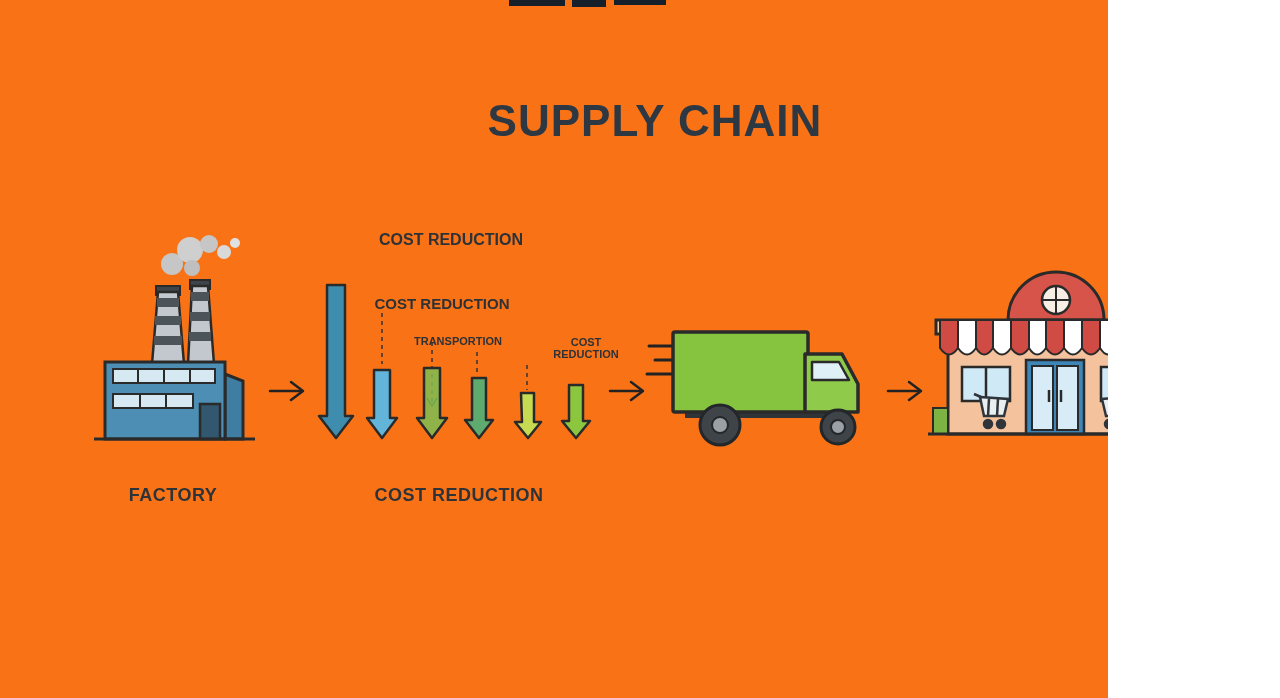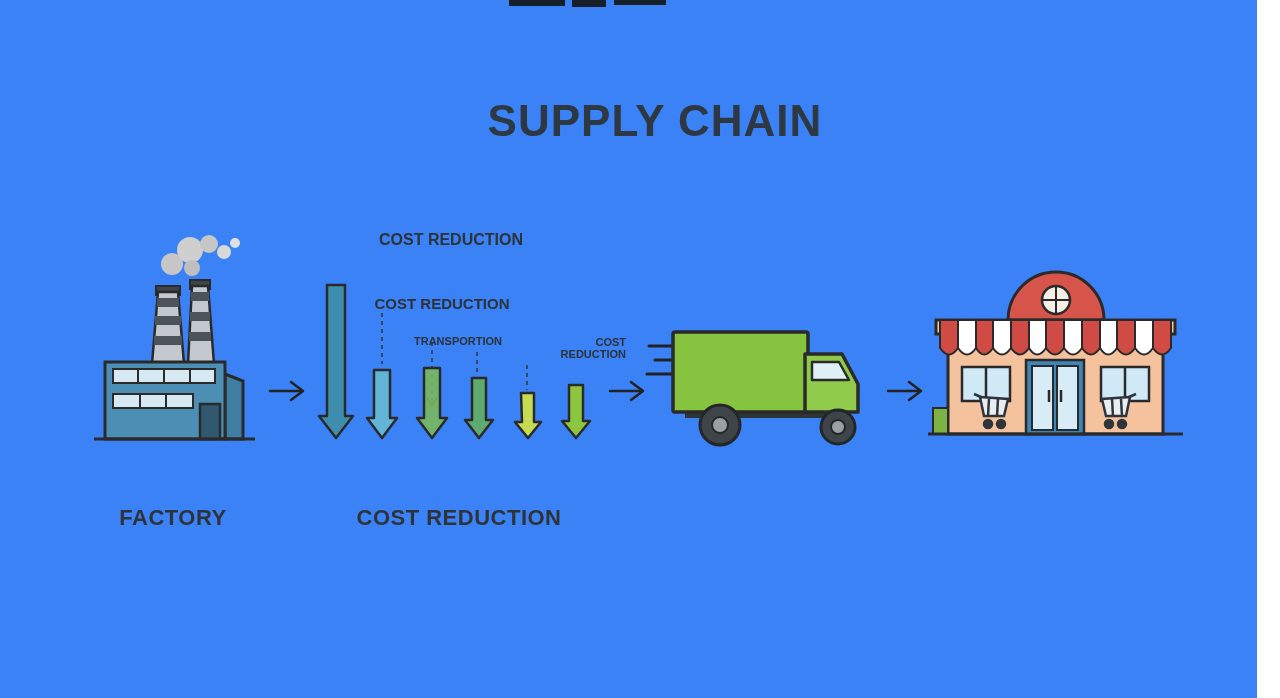--- a/index.html
+++ b/index.html
@@ -1,27 +1,27 @@
 <!DOCTYPE html>
 <html><head>
 <meta charset="utf-8">
 <style>
   html,body{margin:0;padding:0;background:#ffffff;}
   #canvas{
-    position:relative;width:1257px;height:698px;background:#3b82f6;
+    position:relative;width:1108px;height:698px;background:#f97316;
     overflow:hidden;font-family:"Liberation Sans",sans-serif;
   }
   .abs{position:absolute;}
   .title{
     position:absolute;left:395px;top:96px;width:520px;text-align:center;
     font-size:44px;font-weight:bold;letter-spacing:1px;color:#2d3843;
   }
   .stage-label{
-    position:absolute;top:505px;width:240px;text-align:center;
-    font-size:22px;font-weight:bold;letter-spacing:0.5px;color:#2e3338;
+    position:absolute;top:485px;width:240px;text-align:center;
+    font-size:18px;font-weight:bold;letter-spacing:0.5px;color:#2e3338;
   }
   .ann{
     position:absolute;text-align:center;color:#2c3237;font-weight:600;
   }
   .ann-lg{font-size:16px;width:220px;}
   .ann-md{font-size:15px;width:210px;}
   .ann-sm{font-size:11px;font-weight:700;}
   .artifact-seg{position:absolute;top:0;background:#16202a;}
   svg{display:block;}
 </style>
@@ -90,21 +90,21 @@
   <div class="abs" style="left:268px;top:378px;">
     <svg width="40" height="26" viewBox="0 0 40 26">
       <line x1="2" y1="13" x2="33" y2="13" stroke="#222" stroke-width="2.5" stroke-linecap="round"></line>
       <polyline points="23,4 35,13 23,22" fill="none" stroke="#222" stroke-width="2.5" stroke-linecap="round" stroke-linejoin="round"></polyline>
     </svg>
   </div>
 
   <div class="ann ann-lg" style="left:341px;top:231px;">COST REDUCTION</div>
   <div class="ann ann-md" style="left:337px;top:295px;">COST REDUCTION</div>
   <div class="ann ann-sm" style="left:403px;top:335px;width:110px;">TRANSPORTION</div>
-  <div class="ann ann-sm" style="left:546px;top:336px;width:80px;text-align:right;">
+  <div class="ann ann-sm" style="left:546px;top:336px;width:80px;text-align:center;">
     <div>COST</div>
     <div>REDUCTION</div>
   </div>
 
   <div class="abs" style="left:316px;top:280px;">
     <svg width="290" height="165" viewBox="0 0 290 165">
 
       <path d="M11,5 L29,5 L29,136 L37,136 L20,158 L3,136 L11,136 Z" fill="#3f8dae" stroke="#2a2a2a" stroke-width="2.5" stroke-linejoin="round"></path>
 
       <line x1="66" y1="33" x2="66" y2="84" stroke="#333" stroke-width="1.5" stroke-dasharray="4,4"></line>

